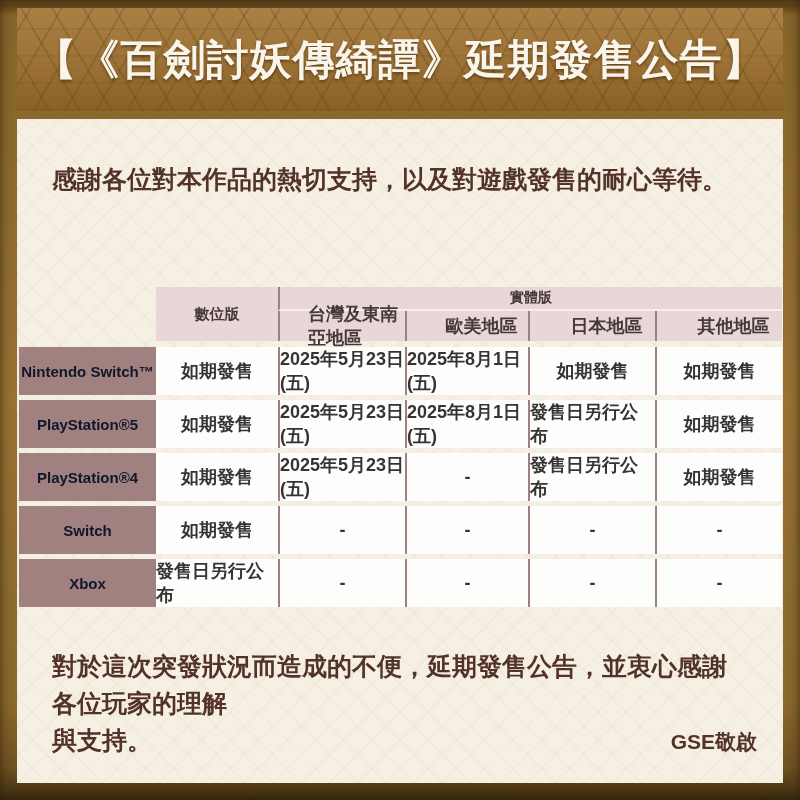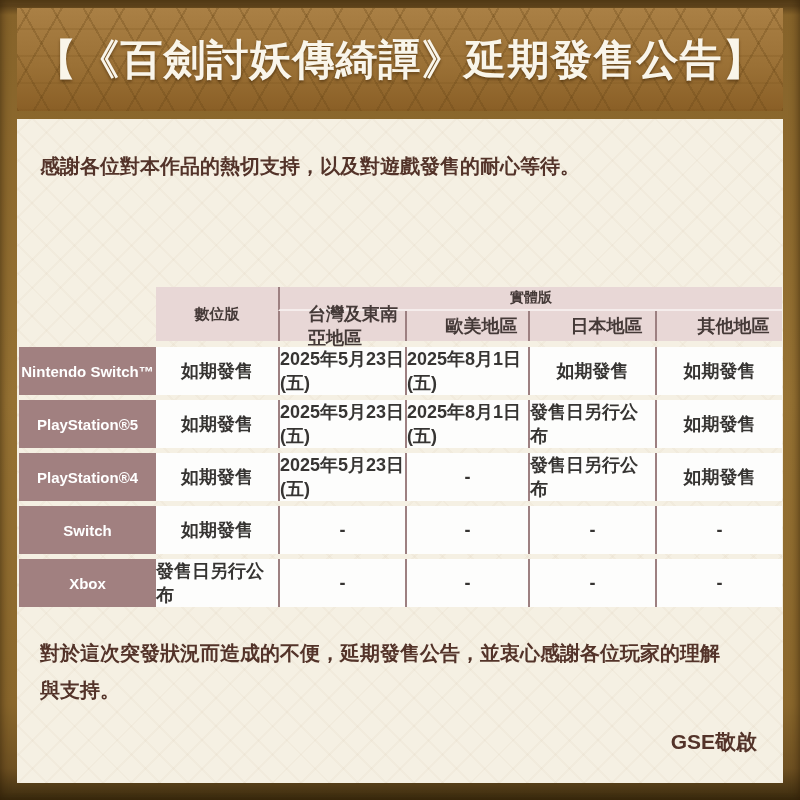--- a/index.html
+++ b/index.html
@@ -28,22 +28,22 @@
     margin:0;font-size:42px;font-weight:700;letter-spacing:1px;white-space:nowrap;
     color:var(--title-ivory);text-shadow:0 2px 3px rgba(60,35,5,.55);
   }
   .card{
     position:absolute;left:17px;right:17px;top:119px;bottom:17px;
     background:
       repeating-linear-gradient(45deg, rgba(185,155,120,.06) 0 2px, rgba(0,0,0,0) 2px 20px),
       repeating-linear-gradient(-45deg, rgba(185,155,120,.06) 0 2px, rgba(0,0,0,0) 2px 20px),
       var(--card-cream);
   }
-  .para{position:absolute;left:23px;right:23px;margin:0;color:var(--body-text);
-    font-size:20px;line-height:37px;font-weight:600;font-family:Liberation Mono, monospace;}
+  .para{position:absolute;left:23px;right:23px;margin:12px;color:var(--body-text);
+    font-size:25px;line-height:37px;font-weight:600;}
   .p1{top:30px;}
   .p2{top:88px;}
   .para .line{display:block;}
   .rtable{position:absolute;left:2px;top:168px;width:763px;color:var(--cell-text);}
   .thead{
     display:grid;grid-template-columns:137px 122px 127px 123px 127px 127px;
     grid-template-rows:24px 30px;margin-bottom:6px;
   }
   .thead .spacer{grid-column:1;grid-row:1/3;background:transparent;}
   .hcell{background:var(--header-pink);display:flex;align-items:center;justify-content:center;
@@ -51,21 +51,21 @@
   .digital{grid-column:2;grid-row:1/3;font-size:15px;}
   .physical{grid-column:3/7;grid-row:1;font-size:14px;
     border-left:2px solid var(--divider-mauve);border-bottom:2px solid rgba(255,255,255,.55);}
   .region{grid-row:2;font-size:18px;border-left:2px solid var(--divider-mauve);padding-left:28px;}
   .r0{grid-column:3;} .r1{grid-column:4;} .r2{grid-column:5;} .r3{grid-column:6;}
   .trow{
     display:grid;grid-template-columns:137px 122px 127px 123px 127px 127px;
     height:48px;margin-bottom:5px;
   }
   .cell{display:flex;align-items:center;justify-content:center;font-weight:700;font-size:18px;}
-  .cell.label{background:var(--label-mauve);color:#ffffff;font-size:15px;}
+  .cell.label{background:var(--label-mauve);color:#0f172a;font-size:15px;}
   .cell.data{background:#fdfdfc;color:var(--cell-text);}
   .cell.region-cell{border-left:2px solid var(--divider-mauve);}
   .outro{top:517px;}
   .signature{
     position:absolute;top:604px;right:26px;margin:0;color:var(--body-text);
     font-size:21px;line-height:38px;font-weight:700;
   }
 </style>
 </head>
 <body>

